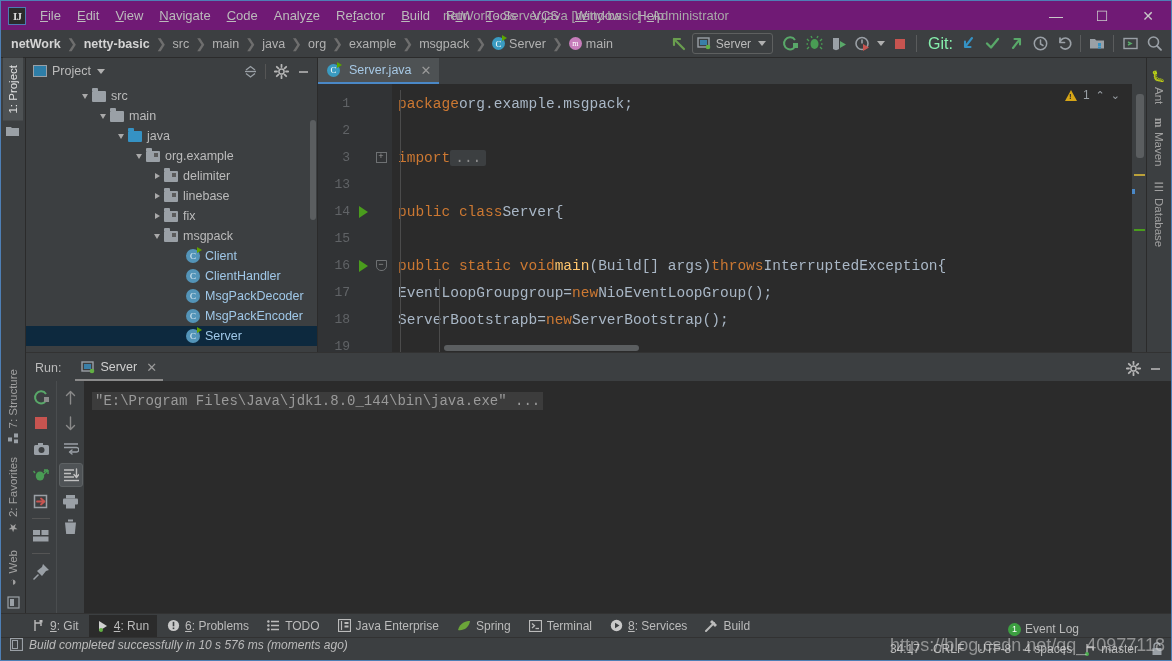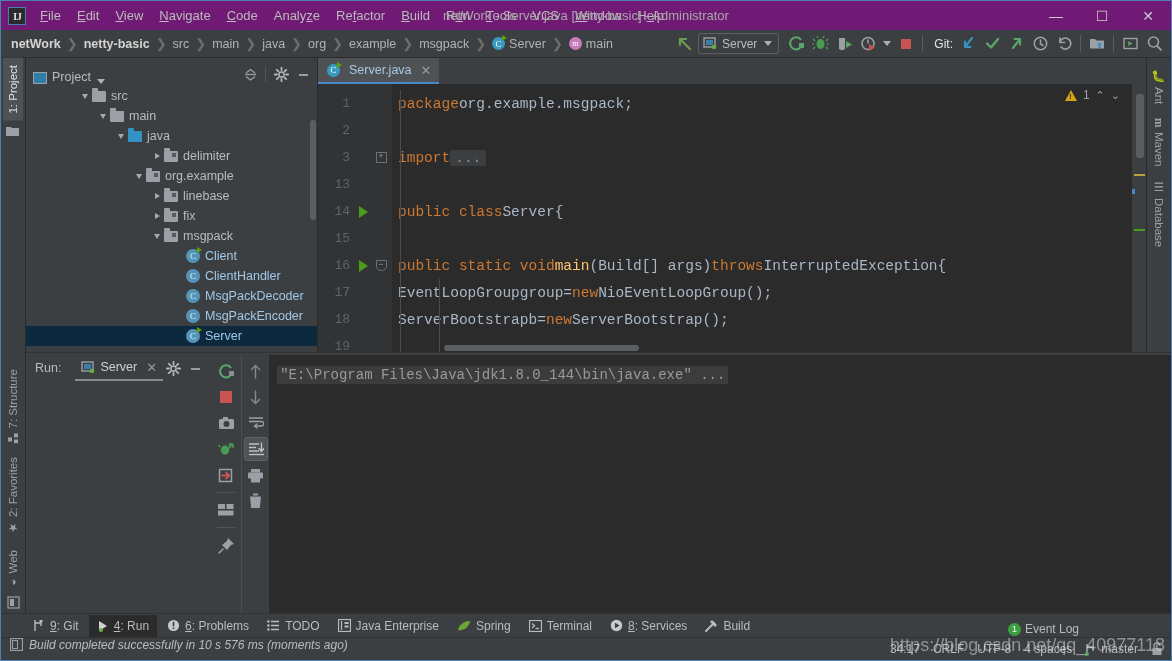--- a/index.html
+++ b/index.html
@@ -82,21 +82,21 @@
   .tb-ico {
     width: 22px; height: 22px; display: flex; align-items: center; justify-content: center;
     border-radius: 3px;
   }
   .runcfg {
     display: flex; align-items: center; gap: 5px;
     border: 1px solid #5e6060; border-radius: 3px;
     padding: 1px 6px 1px 4px; height: 21px; margin-right: 4px;
   }
   .runcfg-label { font-size: 12px; color: #bbbbbb; }
-  .git-label { font-size: 12px; color: #e5e5e5; margin: 0 2px 0 6px; }
+  .git-label { font-size: 16px; color: #86efac; margin: 0 2px 0 6px; }
   .tb-divider { width: 1px; height: 17px; background: #5a5c5d; margin: 0 3px; }
 
   
   .body-row { flex: 1 1 auto; display: flex; min-height: 0; }
 
   
   .rail {
     width: 25px; flex: 0 0 25px;
     background: #3c3f41; border-right: 1px solid #2b2b2b;
     display: flex; flex-direction: column; align-items: center;
@@ -118,21 +118,21 @@
   .top-area { flex: 0 0 294px; display: flex; min-height: 0; position: relative; }
 
   
   .projwin {
     width: 292px; flex: 0 0 292px;
     background: #3c3f41;
     display: flex; flex-direction: column;
     border-right: 1px solid #2b2b2b;
   }
   .projhead {
-    height: 26px; flex: 0 0 26px; display: flex; align-items: flex-end;
+    height: 26px; flex: 0 0 26px; display: flex; align-items: center;
     padding: 0 4px 0 7px; background: #3c3f41;
   }
   .projhead-title { font-size: 12.5px; color: #bbbbbb; margin-left: 5px; }
   .tw-ico-sq {
     width: 14px; height: 12px; border: 1.5px solid #9aa0a6; background: #2e7ea8;
     display:inline-block;
   }
   .caret-dn {
     width: 0; height: 0; border-left: 4px solid transparent; border-right: 4px solid transparent;
     border-top: 5px solid #b0b0b0; margin-left: 6px;
@@ -266,21 +266,21 @@
   .rrail-tab {
     writing-mode: vertical-rl;
     font-size: 11.5px; color: #a0a0a0; padding: 7px 4px; white-space: nowrap;
     display: flex; align-items: center; gap: 4px;
   }
 
   
   .hsplit { height: 3px; flex: 0 0 3px; background: #3c3f41; border-top: 1px solid #323232; }
 
   
-  .runwin { flex: 1 1 auto; display: flex; flex-direction: row; min-height: 0; background: #3c3f41; }
+  .runwin { flex: 1 1 auto; display: flex; flex-direction: column; min-height: 0; background: #3c3f41; }
   .runhead {
     height: 26px; flex: 0 0 26px; display: flex; align-items: center; padding-left: 9px;
   }
   .runhead-lbl { font-size: 12.5px; color: #bbbbbb; margin-right: 14px; }
   .runtab {
     display: flex; align-items: center; gap: 5px; padding: 0 6px; height: 26px;
     font-size: 12.5px; color: #cfcfcf; border-bottom: 2px solid #8a8a8a;
   }
   .runhead-right { margin-left:auto; display:flex; align-items:center; gap:2px; padding-right:6px; }
 
@@ -603,33 +603,33 @@
               <span class="fld"></span>
               <span class="tname">main</span>
             </div>
             <div class="trow" style="padding-left:88px">
               <span class="arrow">
                   <i class="chev-d"></i>
                 </span>
               <span class="fld blue"></span>
               <span class="tname">java</span>
             </div>
+            <div class="trow" style="padding-left:106px">
+              <span class="arrow">
+                  <i class="chev-d"></i>
+                </span>
+              <span class="fld pkg"></span>
+              <span class="tname">org.example</span>
+            </div>
             <div class="trow" style="padding-left:124px">
               <span class="arrow">
                   <i class="chev-r"></i>
                 </span>
               <span class="fld pkg"></span>
               <span class="tname">delimiter</span>
-            </div>
-            <div class="trow" style="padding-left:106px">
-              <span class="arrow">
-                  <i class="chev-d"></i>
-                </span>
-              <span class="fld pkg"></span>
-              <span class="tname">org.example</span>
             </div>
             <div class="trow" style="padding-left:124px">
               <span class="arrow">
                   <i class="chev-r"></i>
                 </span>
               <span class="fld pkg"></span>
               <span class="tname">linebase</span>
             </div>
             <div class="trow" style="padding-left:124px">
               <span class="arrow">

